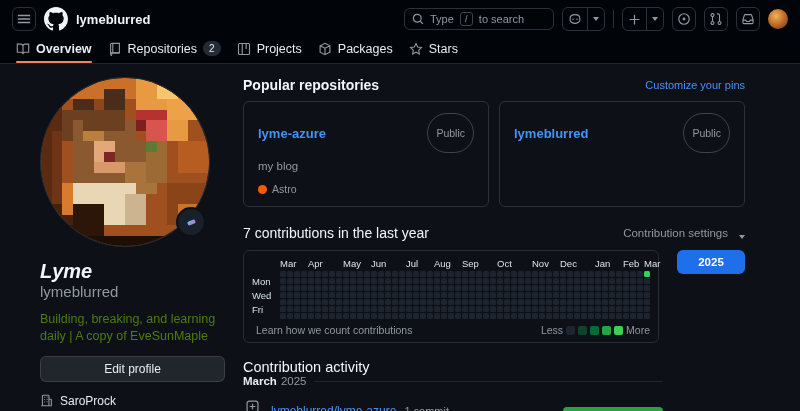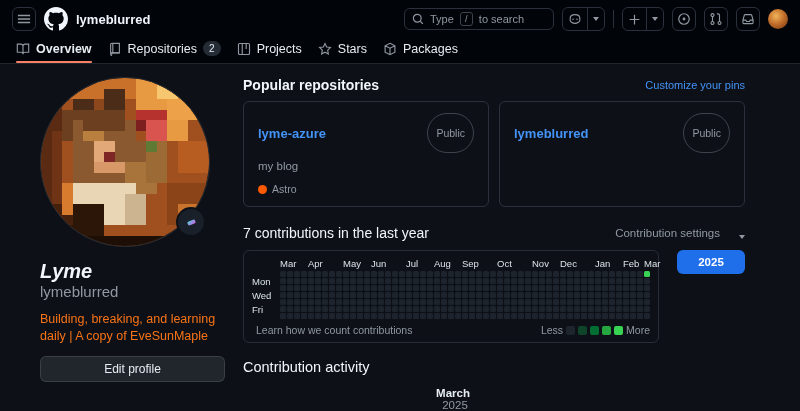--- a/index.html
+++ b/index.html
@@ -39,21 +39,21 @@
   .sidebar { width:185px; margin-right:18px; flex:none; }
   .main { width:502px; flex:none; }
 
   
   .avatar-wrap { position:relative; width:170px; height:170px; }
   .avatar-img { width:170px; height:170px; border-radius:50%; border:1px solid rgba(255,255,255,0.12); display:block; }
   .status-badge { position:absolute; right:4px; bottom:10px; width:30px; height:30px; border-radius:50%;
     background:#1a2029; border:2px solid #0d1117; display:flex; align-items:center; justify-content:center; cursor:pointer; }
   .p-name { margin-top:13px; font-size:20px; font-weight:bold; color:#f0f6fc; line-height:1.15;font-style:italic; }
   .p-login { font-size:15px; color:#9198a1; font-weight:300; }
-  .p-bio { margin-top:11px; font-size:12.5px; color:#f97316; line-height:1.35; }
+  .p-bio { margin-top:11px; font-size:12.5px; color:#4d7c0f; line-height:1.35; }
   .edit-btn { margin-top:11px; width:100%; height:26px; background:#21262d; color:#e6edf3; font-size:12px;
     border:1px solid rgba(240,246,252,0.12); border-radius:6px; cursor:pointer; font-family:inherit; }
   .detail-list { margin-top:12px; display:flex; flex-direction:column; gap:6px; }
   .detail-row { display:flex; align-items:center; gap:7px; font-size:12px; color:#e6edf3; }
   .detail-row .dicon { color:#9198a1; display:flex; flex:none; }
 
   
   .sec-head { display:flex; align-items:center; justify-content:space-between; }
   .sec-title { font-size:14px; font-weight:600; color:#f0f6fc; }
   .link-blue { font-size:11px; color:#4493f8; cursor:pointer; text-decoration:none; }
@@ -63,42 +63,42 @@
   .repo-name { font-size:13px; font-weight:bold; color:#4493f8; cursor:pointer; }
   .vis-pill { font-size:10.5px; color:#9198a1; border:1px solid #3d444d; border-radius:999px; padding:13px 8px; }
   .repo-desc { margin-top:7px; font-size:11.5px; color:#9198a1; }
   .repo-lang { margin-top:11px; display:flex; align-items:center; gap:5px; font-size:10.5px; color:#9198a1; }
   .lang-dot { width:9px; height:9px; border-radius:50%; }
 
   
   .contrib-sec { margin-top:18px; }
   .contrib-head { display:flex; align-items:center; }
   .contrib-summary { font-size:14px; color:#f0f6fc; }
-  .contrib-settings { margin-left:auto; display:flex; align-items:flex-end; gap:19px; font-size:11.5px; color:#9198a1; cursor:pointer; }
+  .contrib-settings { margin-left:auto; display:flex; align-items:flex-end; gap:11px; font-size:11.5px; color:#9198a1; cursor:pointer; }
   .contrib-row { display:flex; margin-top:9px; }
   .graph-panel { width:420px; border:1px solid #262d37; border-radius:6px; padding:7px 8px 6px; }
   .months { position:relative; height:13px; margin-left:28px; }
   .months span { position:absolute; top:0; font-size:9.5px; color:#dbe2e9; }
   .graph-body { display:flex; }
   .day-col { position:relative; width:28px; flex:none; }
   .day-col span { position:absolute; left:0; font-size:9.5px; color:#dbe2e9; }
   .cgrid { display:grid; grid-auto-flow:column; grid-template-rows:repeat(7,6px); grid-auto-columns:6px; gap:1px; }
   .cgrid i { border-radius:1.5px; }
   .graph-foot { display:flex; align-items:center; margin-top:5px; margin-left:4px; }
   .foot-link { font-size:10.5px; color:#9198a1; cursor:pointer; }
   .legend { margin-left:auto; display:flex; align-items:center; gap:3px; font-size:10.5px; color:#9198a1; }
   .legend i { width:9px; height:9px; border-radius:2px; display:block; }
   .year-col { margin-left:18px; }
   .year-btn { width:68px; height:24px; background:#1f6feb; color:#ffffff; border:none; border-radius:6px;
     font-size:11.5px; font-weight:600; cursor:pointer; font-family:inherit; }
 
   
   .activity-sec { margin-top:16px; width:420px; }
   .activity-title { font-size:14.5px; color:#f0f6fc; }
-  .month-row { display:flex; align-items:center; margin-top:12px; font-size:11.5px;flex-direction:column; }
+  .month-row { display:flex; align-items:center; margin-top:0; font-size:11.5px; }
   .month-strong { font-weight:bold; color:#e6edf3; }
   .month-year { color:#9198a1; margin-left:4px; }
   .month-rule { flex:1; height:1px; background:#21262d; margin-left:8px; }
   .timeline { position:relative; margin-top:10px; }
   .timeline::before { content:""; position:absolute; left:8px; top:2px; bottom:-10px; width:2px; background:#21262d; }
   .tl-item { position:relative; display:flex; align-items:flex-start; gap:10px; }
   .tl-icon { position:relative; z-index:1; width:18px; height:18px; background:#0d1117; color:#9198a1;
     display:flex; align-items:center; justify-content:center; flex:none; padding:4px 0; }
   .tl-body { flex:1; }
   .tl-head { display:flex; align-items:center; }
@@ -209,32 +209,32 @@
           <svg width="14" height="14" viewBox="0 0 16 16">
             <rect x="1.7" y="1.7" width="12.6" height="12.6" rx="1.5" fill="none" stroke="currentColor" stroke-width="1.3"></rect>
             <path stroke="currentColor" stroke-width="1.3" d="M6 2v12M10.5 2v6"></path>
           </svg>
         </span>
       <span>Projects</span>
     </div>
     <div class="tab">
       <span class="ticon">
           <svg width="14" height="14" viewBox="0 0 16 16">
+            <path fill="none" stroke="currentColor" stroke-width="1.3" d="M8 1.5l5.6 2.8v7.4L8 14.5l-5.6-2.8V4.3zM2.4 4.3L8 7.1l5.6-2.8M8 7.1v7.2"></path>
+          </svg>
+        </span>
+      <span>Packages</span>
+    </div>
+    <div class="tab">
+      <span class="ticon">
+          <svg width="14" height="14" viewBox="0 0 16 16">
             <path fill="none" stroke="currentColor" stroke-width="1.3" d="M8 1.8l1.9 3.9 4.3.6-3.1 3 .7 4.3L8 11.6l-3.8 2 .7-4.3-3.1-3 4.3-.6z"></path>
           </svg>
         </span>
       <span>Stars</span>
-    </div>
-    <div class="tab">
-      <span class="ticon">
-          <svg width="14" height="14" viewBox="0 0 16 16">
-            <path fill="none" stroke="currentColor" stroke-width="1.3" d="M8 1.5l5.6 2.8v7.4L8 14.5l-5.6-2.8V4.3zM2.4 4.3L8 7.1l5.6-2.8M8 7.1v7.2"></path>
-          </svg>
-        </span>
-      <span>Packages</span>
     </div>
   </nav>
 
   <div class="layout">
 
     <aside class="sidebar">
       <div class="avatar-wrap">
         <svg class="avatar-img" viewBox="0 0 16 16" shape-rendering="crispEdges">
           <defs>
               <clipPath id="avclip">
@@ -288,20 +288,32 @@
                 </linearGradient>
               </defs>
             <rect x="3" y="5.5" width="10" height="5" rx="2" fill="url(#sg)" transform="rotate(-20 8 8)"></rect>
           </svg>
         </div>
       </div>
       <div class="p-name">Lyme</div>
       <div class="p-login">lymeblurred</div>
       <div class="p-bio">Building, breaking, and learning daily | A copy of EveSunMaple</div>
       <button class="edit-btn">Edit profile</button>
+      <div class="detail-list">
+        <div class="detail-row">
+          <span class="dicon">
+              <svg width="13" height="13" viewBox="0 0 16 16">
+                <path fill="none" stroke="currentColor" stroke-width="1.3" d="M3 14.5V2.5A1 1 0 0 1 4 1.5h6a1 1 0 0 1 1 1v12M11 6.5h2a1 1 0 0 1 1 1v7M1.5 14.5h13"></path>
+                <path stroke="currentColor" stroke-width="1.1" d="M5.2 4h1.2M8.2 4h1.2M5.2 6.8h1.2M8.2 6.8h1.2M5.2 9.6h1.2M8.2 9.6h1.2"></path>
+              </svg>
+            </span>
+          <span>SaroProck</span>
+        </div>
+
+      </div>
     </aside>
 
     <main class="main">
 
       <section>
         <div class="sec-head">
           <span class="sec-title">Popular repositories</span>
           <a class="link-blue">Customize your pins</a>
         </div>
         <div class="cards">

